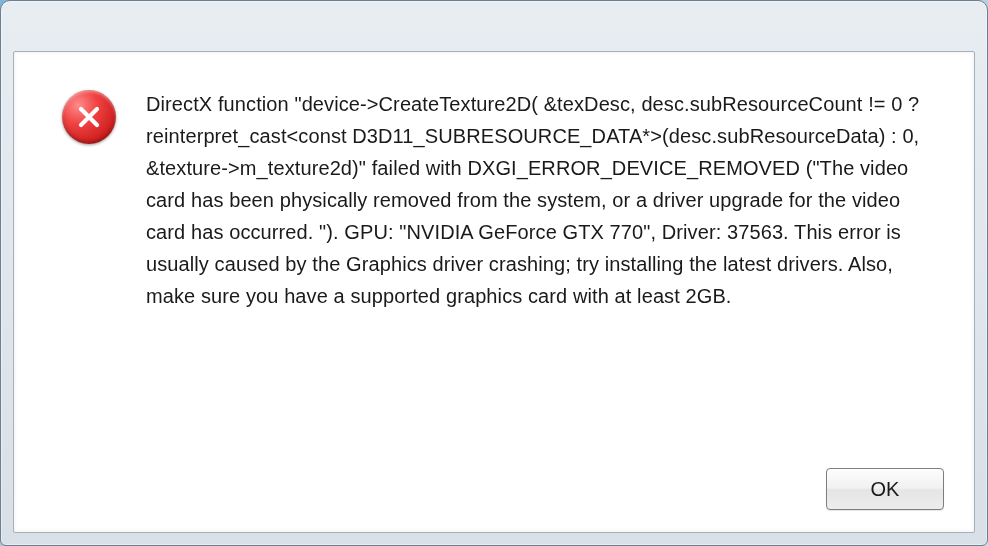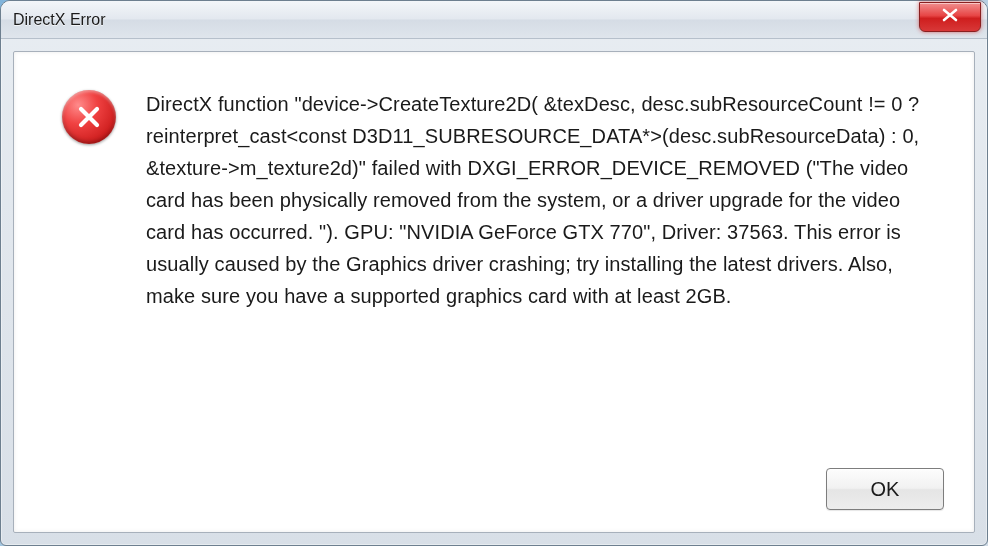--- a/index.html
+++ b/index.html
@@ -120,30 +120,20 @@
       font-family: "Segoe UI", Tahoma, sans-serif;
       cursor: pointer;
       box-shadow: inset 0 1px 0 rgba(255,255,255,0.8), 0 1px 1px rgba(0,0,0,0.1);
       padding: 0 40px;
     }
   </style>
 </head>
 <body>
 
 <div class="window">
-  <div class="titlebar">
-    <span class="title-text">DirectX Error</span>
-    <div class="close-btn">
-      <span>
-        <svg viewBox="0 0 18 14">
-          <path d="M3 2 L15 12 M15 2 L3 12" stroke="#ffffff" stroke-width="2.6" stroke-linecap="round" fill="none"></path>
-        </svg>
-      </span>
-    </div>
-  </div>
 
   <div class="content-area">
     <div class="message-row">
       <div class="error-icon">
         <div class="error-icon-bg">
           <svg viewBox="0 0 26 26">
             <path d="M5 5 L21 21 M21 5 L5 21" stroke="#ffffff" stroke-width="4.2" stroke-linecap="round" fill="none"></path>
           </svg>
         </div>
       </div>

